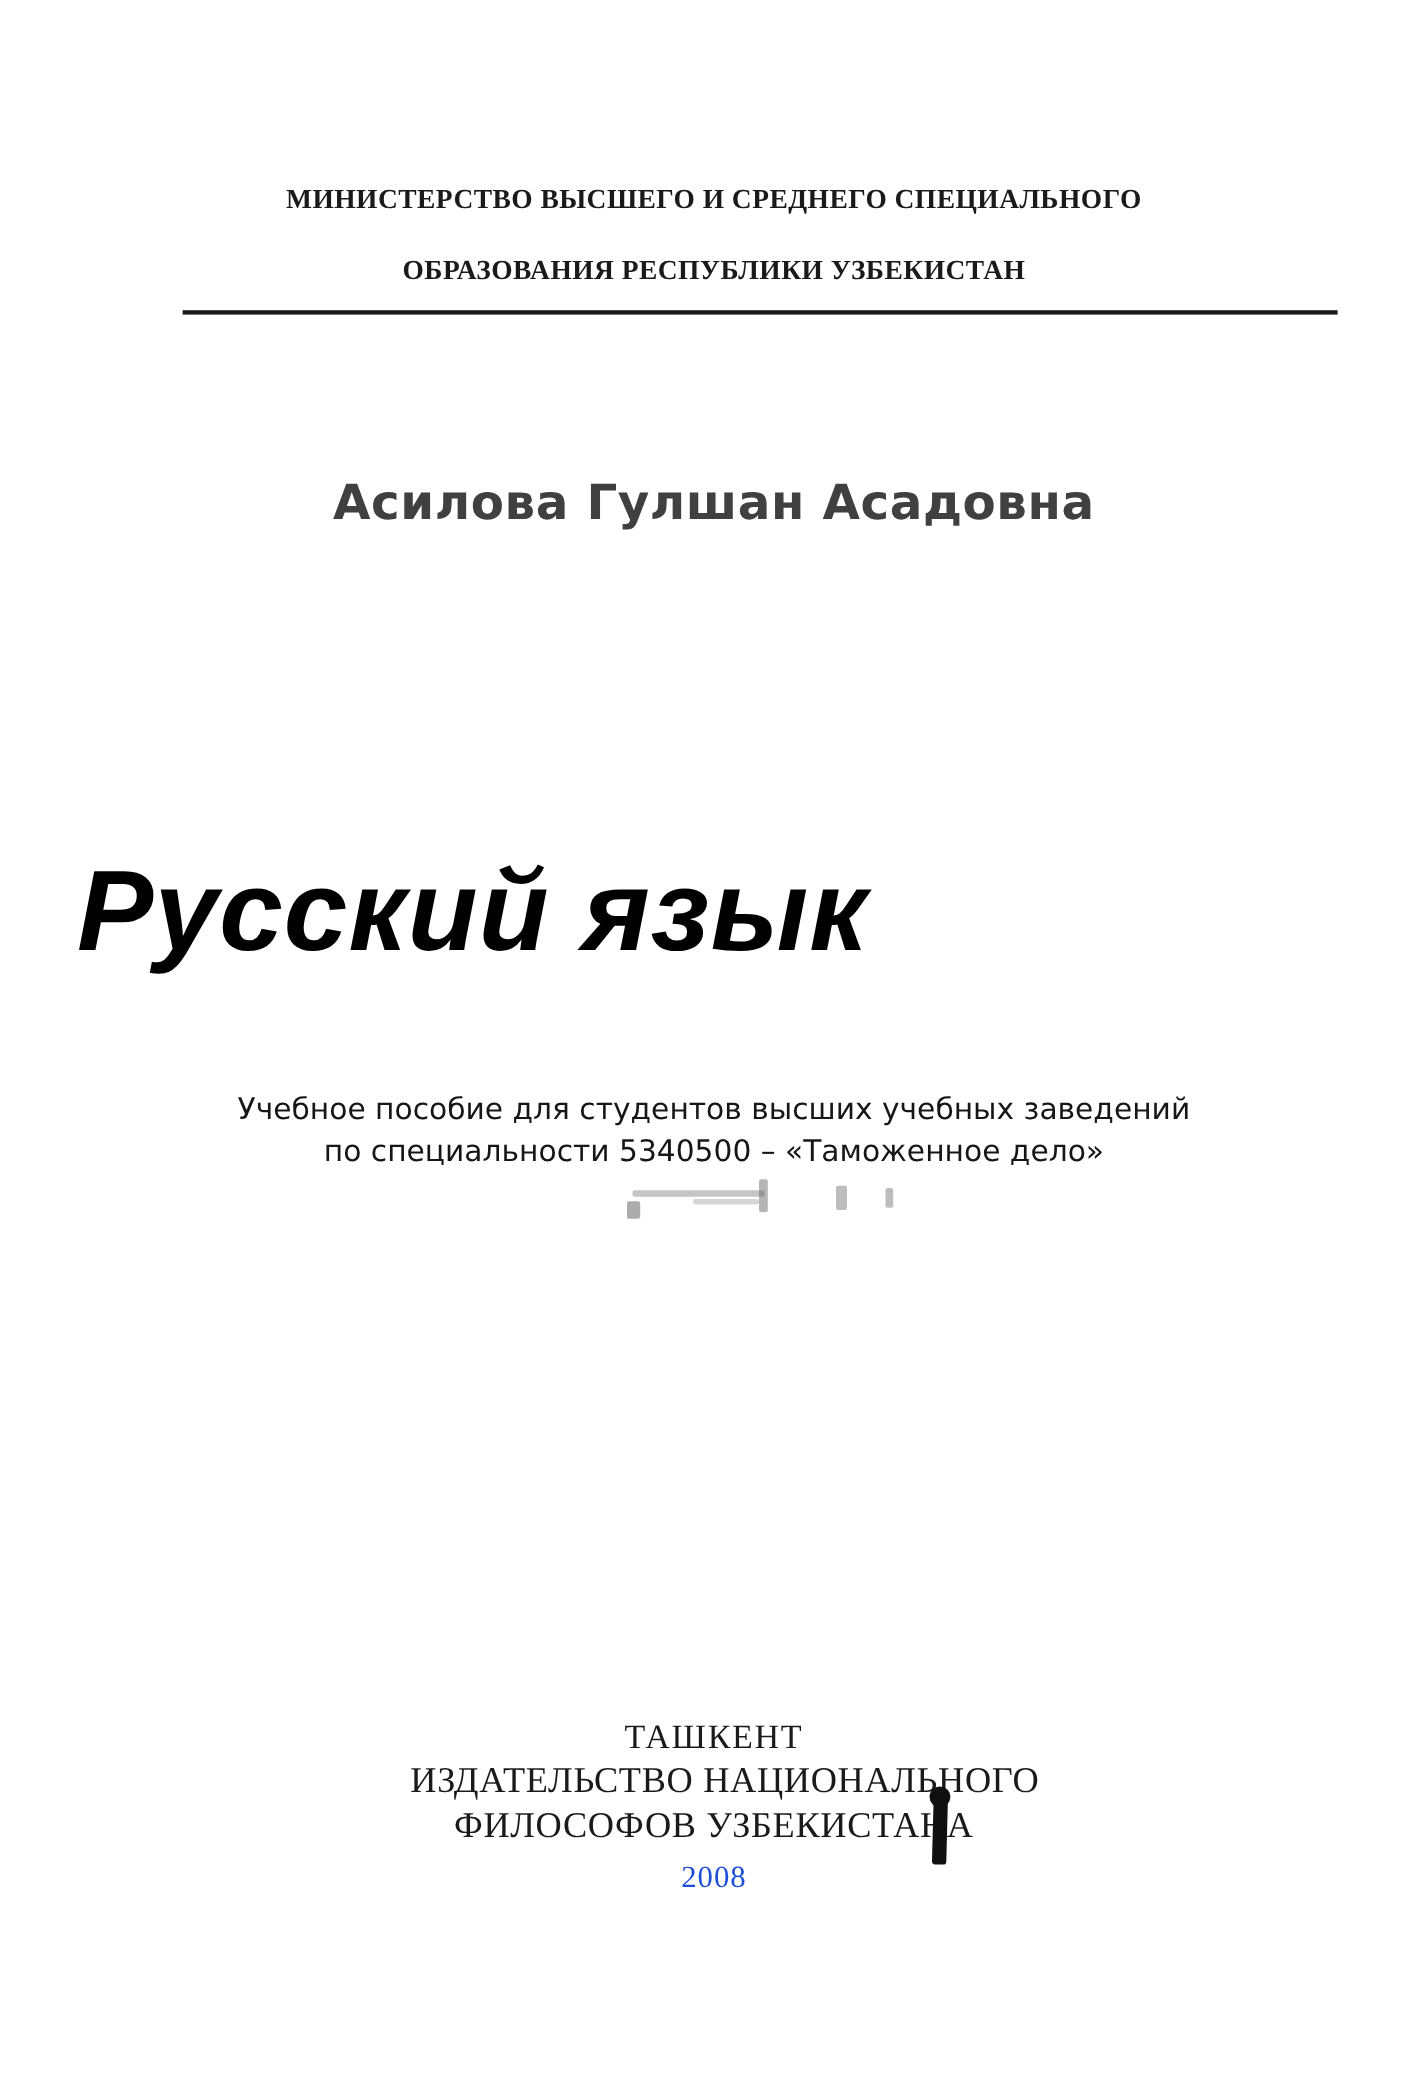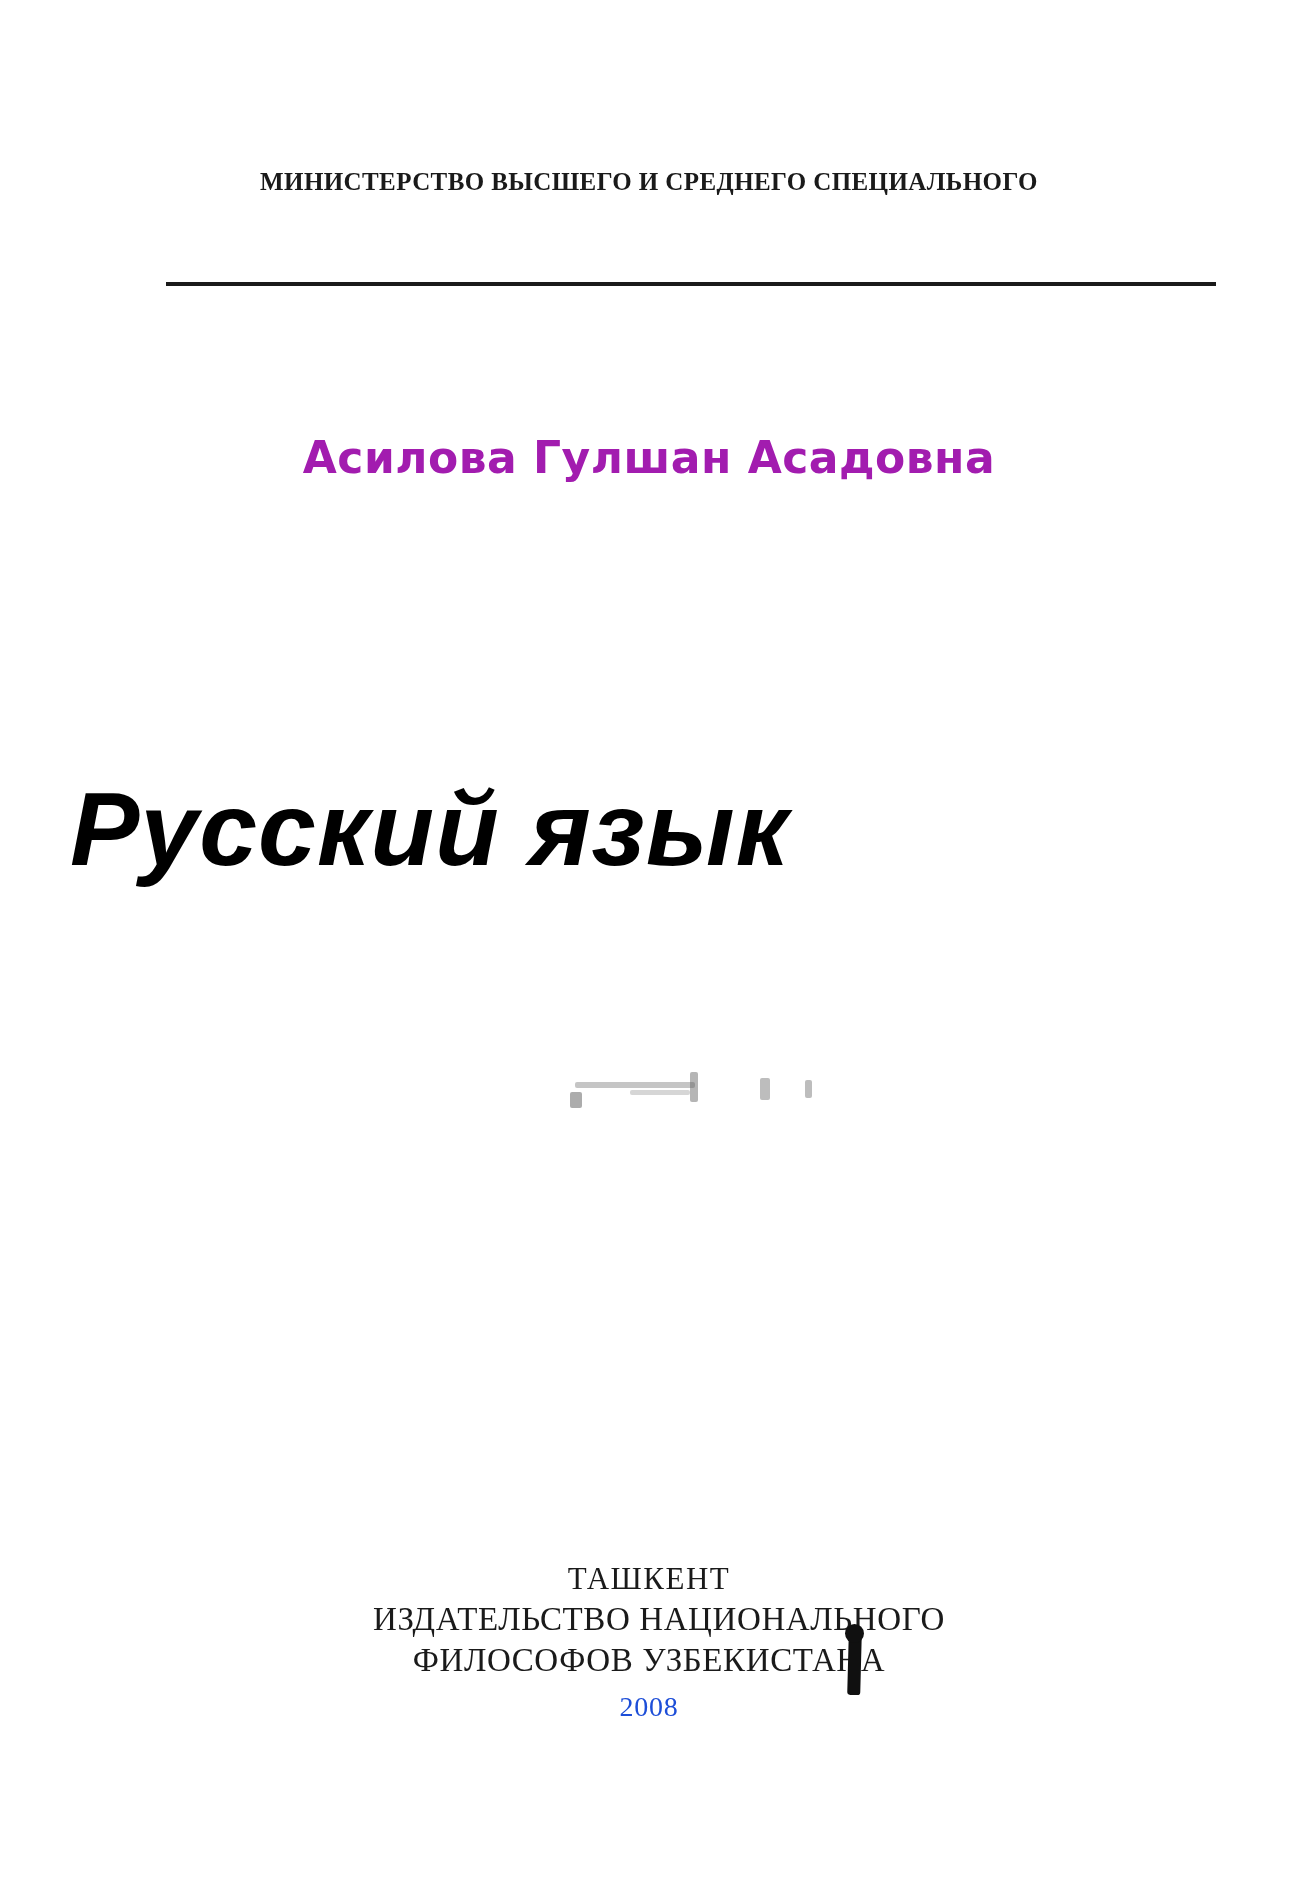--- a/index.html
+++ b/index.html
@@ -56,21 +56,21 @@
   .author {
     position: absolute;
     left: 0;
     right: 0;
     top: 432px;
     text-align: center;
     font-family: "DejaVu Sans", sans-serif;
     font-weight: bold;
     font-size: 44px;
     letter-spacing: 0.5px;
-    color: #a21caf;
+    color: #404040;
   }
 
   
   .main-title {
     position: absolute;
     left: 0;
     right: 0;
     top: 770px;
     text-align: left;
     font-family: Liberation Sans, sans-serif;
@@ -167,28 +167,33 @@
     border-radius: 50%;
   }
 </style>
 </head>
 <body>
 
 <div class="page">
 
   <div class="ministry">
     <div class="ministry-line line1">МИНИСТЕРСТВО ВЫСШЕГО И СРЕДНЕГО СПЕЦИАЛЬНОГО</div>
+    <div class="ministry-line line2">ОБРАЗОВАНИЯ РЕСПУБЛИКИ УЗБЕКИСТАН</div>
   </div>
 
   <div class="rule"></div>
 
   <div class="author">Асилова Гулшан Асадовна</div>
 
   <div class="main-title">Русский язык</div>
 
+  <div class="subtitle">
+    <div class="subtitle-line">Учебное пособие для студентов высших учебных заведений</div>
+    <div class="subtitle-line">по специальности 5340500 – «Таможенное дело»</div>
+  </div>
 
   <div class="smudge s1"></div>
   <div class="smudge s2"></div>
   <div class="smudge s3"></div>
   <div class="smudge s4"></div>
   <div class="smudge s5"></div>
   <div class="smudge s6"></div>
 
   <div class="imprint">
     <div class="imprint-city">ТАШКЕНТ</div>

